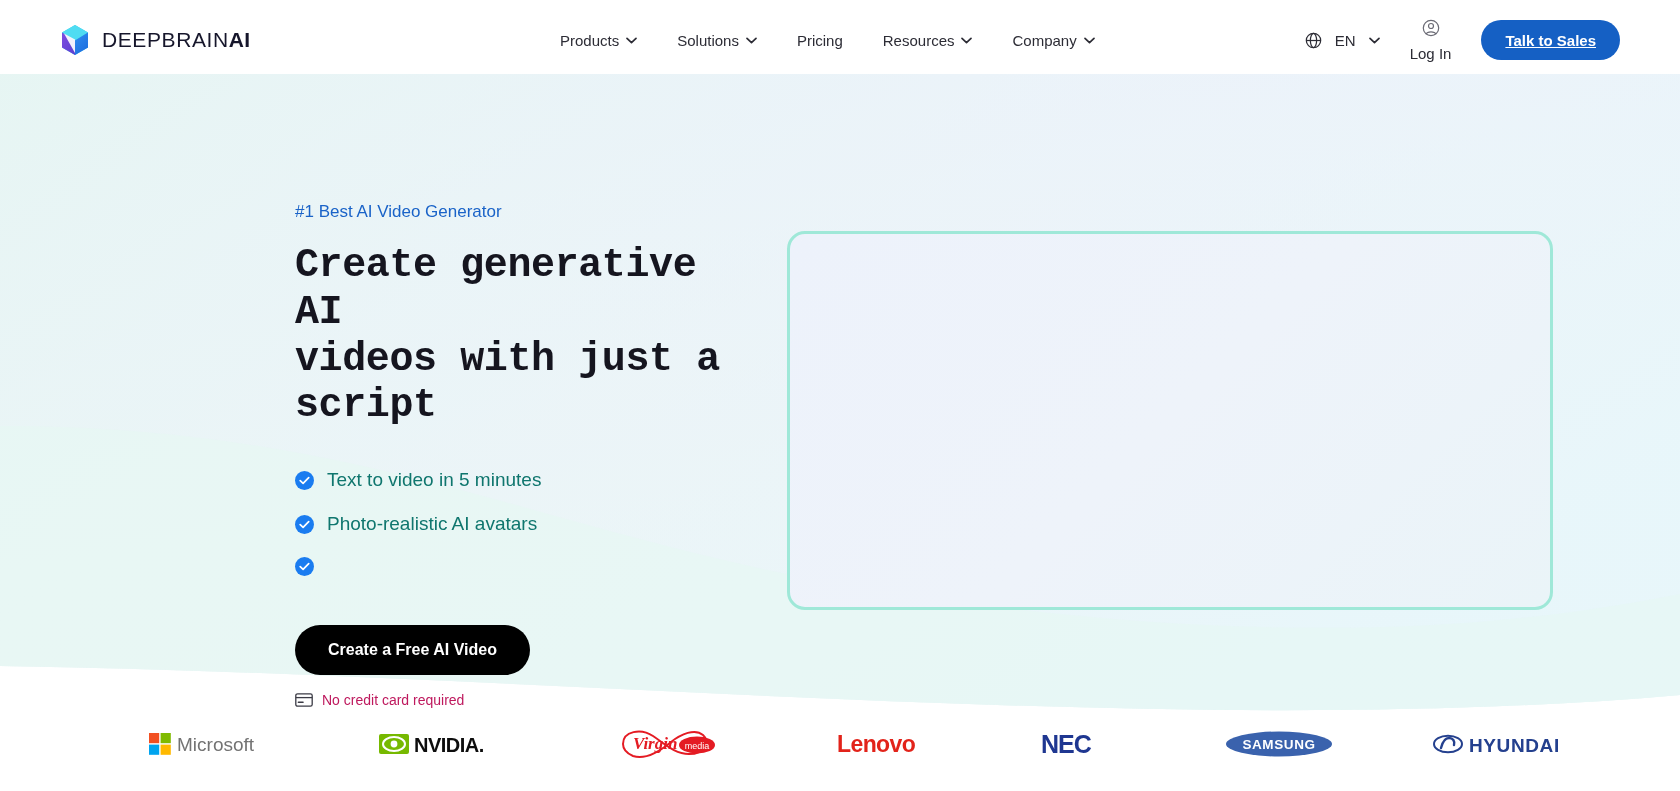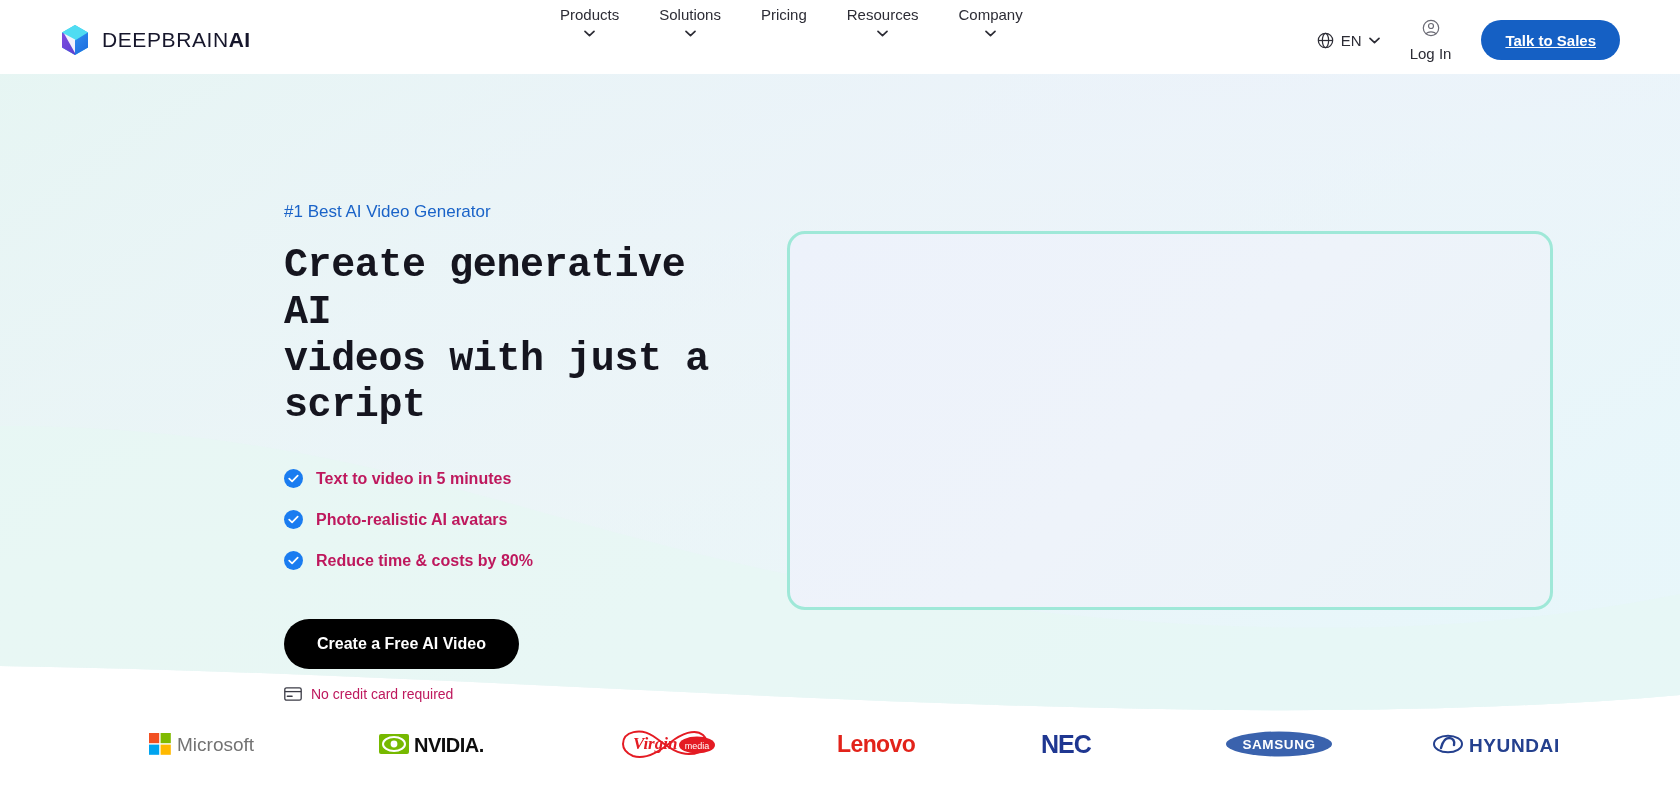--- a/index.html
+++ b/index.html
@@ -64,39 +64,38 @@
   .nav-item {
     display: flex;
     align-items: center;
     gap: 7px;
     padding: 0 20px;
     height: 68px;
     font-size: 15px;
     color: #2c2c35;
     cursor: pointer;
     white-space: nowrap;
-    flex-direction: column;
   }
   .chev {
     width: 11px; height: 7px;
     display: inline-block;
     flex: none;
   }
 
   .header-right {
     position: absolute;
     right: 60px;
     top: 0;
     height: 68px;
     display: flex;
     align-items: center;
     gap: 0px;
   }
   .lang {
-    display: flex; align-items: center; gap: 7px;
+    display: flex; align-items: center; gap: 13px;
     font-size: 15px; color: #2c2c35;
     padding: 0 14px; cursor: pointer;
     white-space: nowrap;
   }
   .login {
     display: flex; align-items: center; gap: 8px;
     font-size: 15px; color: #2c2c35;
     padding: 0 16px; cursor: pointer;
     white-space: nowrap;
     flex-direction: column;
@@ -122,21 +121,21 @@
     position: absolute;
     top: 68px; left: 0;
     width: 1680px;
     height: 723px;
     z-index: 1;
   }
 
   
   .hero-left {
     position: absolute;
-    left: 284px;
+    left: 295px;
     top: 196px;
     width: 430px;
     z-index: 10;
   }
   .eyebrow {
     font-size: 17px;
     color: #1a63c8;
     font-weight: 500;
     margin-bottom: 21px;
     white-space: nowrap;
@@ -160,24 +159,23 @@
   .bullet:last-child { margin-bottom: 0; }
   .check {
     width: 19px; height: 19px; flex: none;
     border-radius: 50%;
     background: #1a7cf0;
     display: flex;
     align-items: center;
     justify-content: center;
   }
   .bullet-text {
-    font-size: 16px;
-    color: #be185d;
-    white-space: nowrap;
-    font-weight: bold;
+    font-size: 19px;
+    color: #0f766e;
+    white-space: nowrap;
   }
   .cta-btn {
     display: inline-block;
     background: #000000;
     color: #ffffff;
     font-size: 16px;
     font-weight: 700;
     border: none;
     border-radius: 28px;
     height: 50px;
@@ -357,21 +355,20 @@
             </svg>
         </span>
         <span class="bullet-text">Photo-realistic AI avatars</span>
       </div>
       <div class="bullet">
         <span class="check">
           <svg width="11" height="9" viewBox="0 0 11 9">
               <path d="M1.2 4.6 L4.1 7.3 L9.7 1.6" stroke="#ffffff" stroke-width="1.7" fill="none" stroke-linecap="round" stroke-linejoin="round"></path>
             </svg>
         </span>
-        <span class="bullet-text">Reduce time &amp; costs by 80%</span>
       </div>
     </div>
 
     <button class="cta-btn">Create a Free AI Video</button>
 
     <div class="nocard">
       <svg width="18" height="14" viewBox="0 0 18 14">
         <rect x="0.8" y="0.8" width="16.4" height="12.4" rx="1.8" fill="none" stroke="#3b3b45" stroke-width="1.3"></rect>
         <line x1="0.8" y1="4.6" x2="17.2" y2="4.6" stroke="#3b3b45" stroke-width="1.3"></line>
         <line x1="3.4" y1="9.3" x2="8" y2="9.3" stroke="#3b3b45" stroke-width="1.6" stroke-linecap="round"></line>

